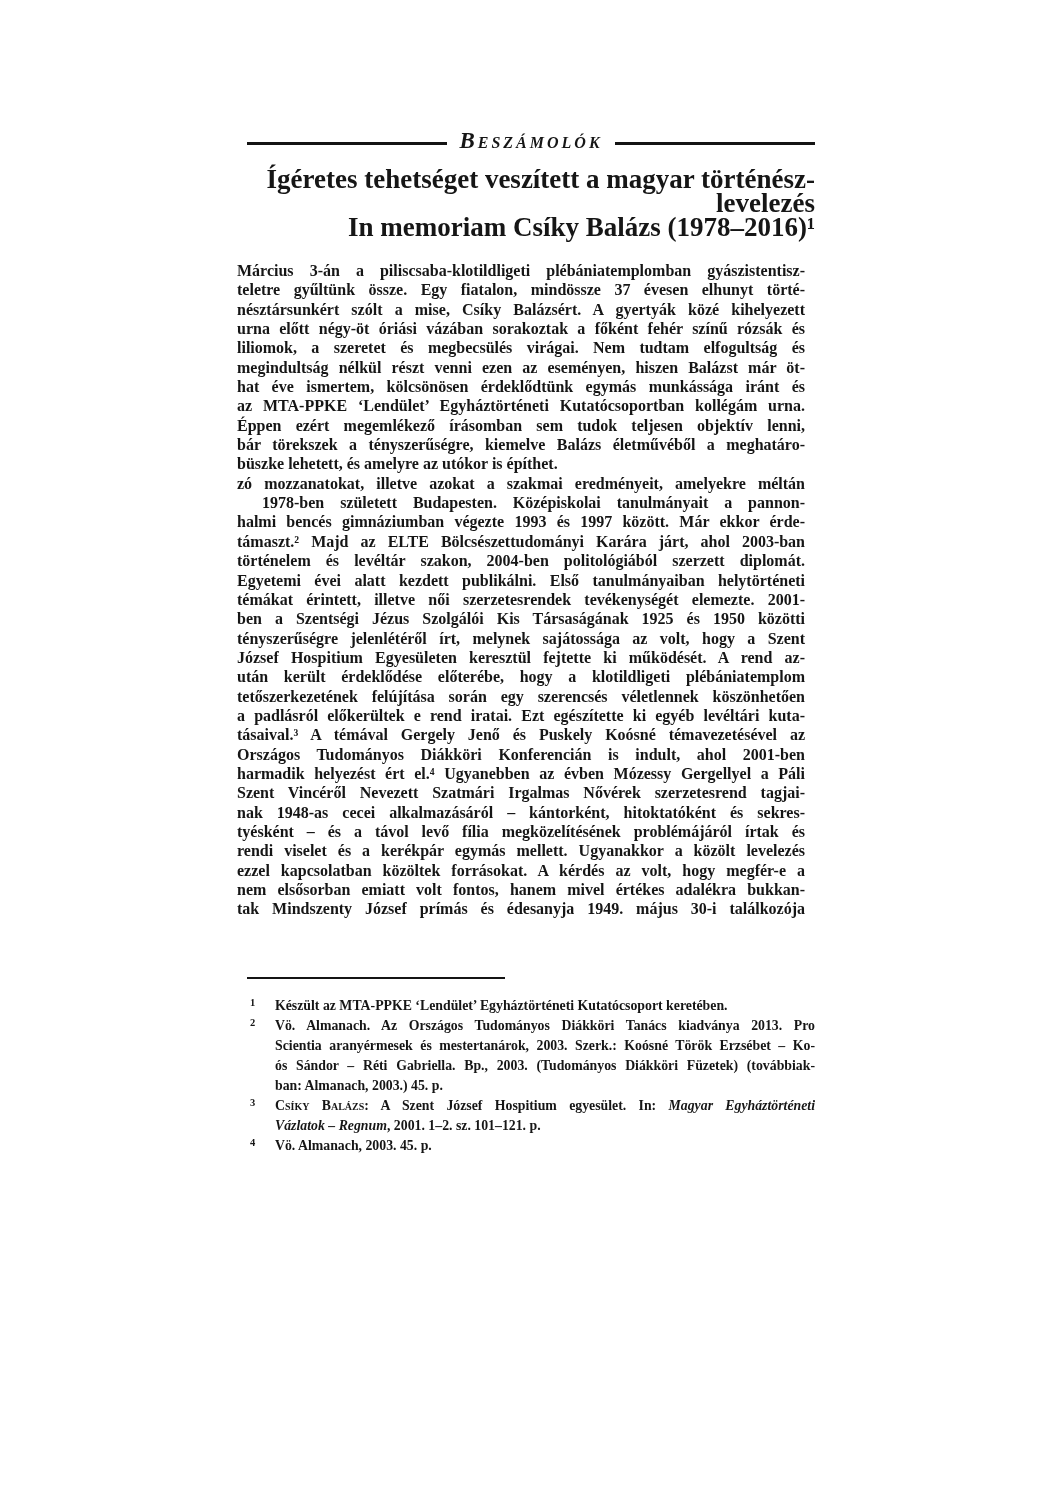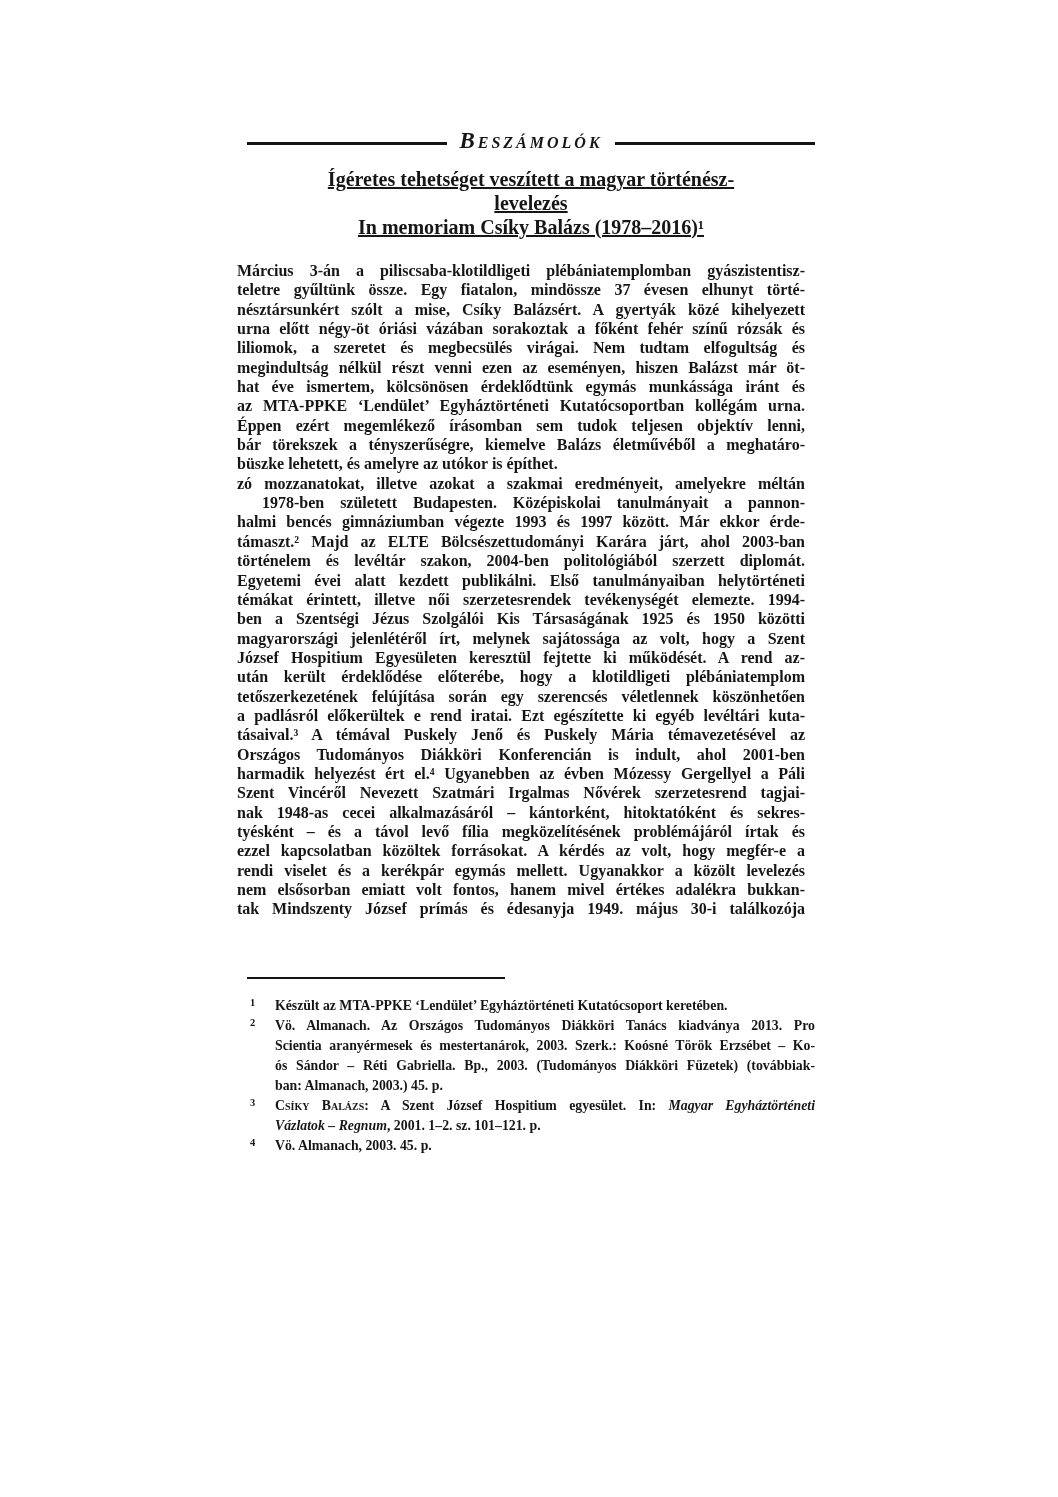--- a/index.html
+++ b/index.html
@@ -29,25 +29,24 @@
     letter-spacing: 3px;
     padding: 0 12px;
     white-space: nowrap;
     transform: translateY(-2px);
   }
   
   .title {
     position: absolute;
     left: 247px; top: 167px;
     width: 568px;
-    font-size: 20px;
+    font-size: 27px;
     font-weight: 700;
     line-height: 24px;
-    text-align: center;
-    text-decoration: underline;
+    text-align: right;
   }
   
   .body-text {
     position: absolute;
     left: 237px; top: 261px;
     width: 568px;
     font-size: 16px;
     font-weight: 700;
     line-height: 19.35px;
   }
@@ -111,35 +110,35 @@
         <div class="jline"><span>bár törekszek a tényszerűségre, kiemelve Balázs életművéből a meghatáro-</span></div>
         <div class="jline last"><span>büszke lehetett, és amelyre az utókor is építhet.</span></div>
         <div class="jline"><span>zó mozzanatokat, illetve azokat a szakmai eredményeit, amelyekre méltán</span></div>
       </div>
       <div class="para indent">
         <div class="jline"><span>1978-ben született Budapesten. Középiskolai tanulmányait a pannon-</span></div>
         <div class="jline"><span>halmi bencés gimnáziumban végezte 1993 és 1997 között. Már ekkor érde-</span></div>
         <div class="jline"><span>támaszt.² Majd az ELTE Bölcsészettudományi Karára járt, ahol 2003-ban</span></div>
         <div class="jline"><span>történelem és levéltár szakon, 2004-ben politológiából szerzett diplomát.</span></div>
         <div class="jline"><span>Egyetemi évei alatt kezdett publikálni. Első tanulmányaiban helytörténeti</span></div>
-        <div class="jline"><span>témákat érintett, illetve női szerzetesrendek tevékenységét elemezte. 1994-</span></div>
+        <div class="jline"><span>témákat érintett, illetve női szerzetesrendek tevékenységét elemezte. 2001-</span></div>
         <div class="jline"><span>ben a Szentségi Jézus Szolgálói Kis Társaságának 1925 és 1950 közötti</span></div>
-        <div class="jline"><span>magyarországi jelenlétéről írt, melynek sajátossága az volt, hogy a Szent</span></div>
+        <div class="jline"><span>tényszerűségre jelenlétéről írt, melynek sajátossága az volt, hogy a Szent</span></div>
         <div class="jline"><span>József Hospitium Egyesületen keresztül fejtette ki működését. A rend az-</span></div>
         <div class="jline"><span>után került érdeklődése előterébe, hogy a klotildligeti plébániatemplom</span></div>
         <div class="jline"><span>tetőszerkezetének felújítása során egy szerencsés véletlennek köszönhetően</span></div>
         <div class="jline"><span>a padlásról előkerültek e rend iratai. Ezt egészítette ki egyéb levéltári kuta-</span></div>
-        <div class="jline"><span>tásaival.³ A témával Puskely Jenő és Puskely Mária témavezetésével az</span></div>
+        <div class="jline"><span>tásaival.³ A témával Gergely Jenő és Puskely Koósné témavezetésével az</span></div>
         <div class="jline"><span>Országos Tudományos Diákköri Konferencián is indult, ahol 2001-ben</span></div>
         <div class="jline"><span>harmadik helyezést ért el.⁴ Ugyanebben az évben Mózessy Gergellyel a Páli</span></div>
         <div class="jline"><span>Szent Vincéről Nevezett Szatmári Irgalmas Nővérek szerzetesrend tagjai-</span></div>
         <div class="jline"><span>nak 1948-as cecei alkalmazásáról – kántorként, hitoktatóként és sekres-</span></div>
         <div class="jline"><span>tyésként – és a távol levő fília megközelítésének problémájáról írtak és</span></div>
+        <div class="jline"><span>rendi viselet és a kerékpár egymás mellett. Ugyanakkor a közölt levelezés</span></div>
         <div class="jline"><span>ezzel kapcsolatban közöltek forrásokat. A kérdés az volt, hogy megfér-e a</span></div>
-        <div class="jline"><span>rendi viselet és a kerékpár egymás mellett. Ugyanakkor a közölt levelezés</span></div>
         <div class="jline"><span>nem elsősorban emiatt volt fontos, hanem mivel értékes adalékra bukkan-</span></div>
         <div class="jline"><span>tak Mindszenty József prímás és édesanyja 1949. május 30-i találkozója</span></div>
       </div>
     </div>
 
   <div class="fn-rule"></div>
 
   <div class="footnotes">
       <div class="fn">
         <span class="fn-num">1</span>

